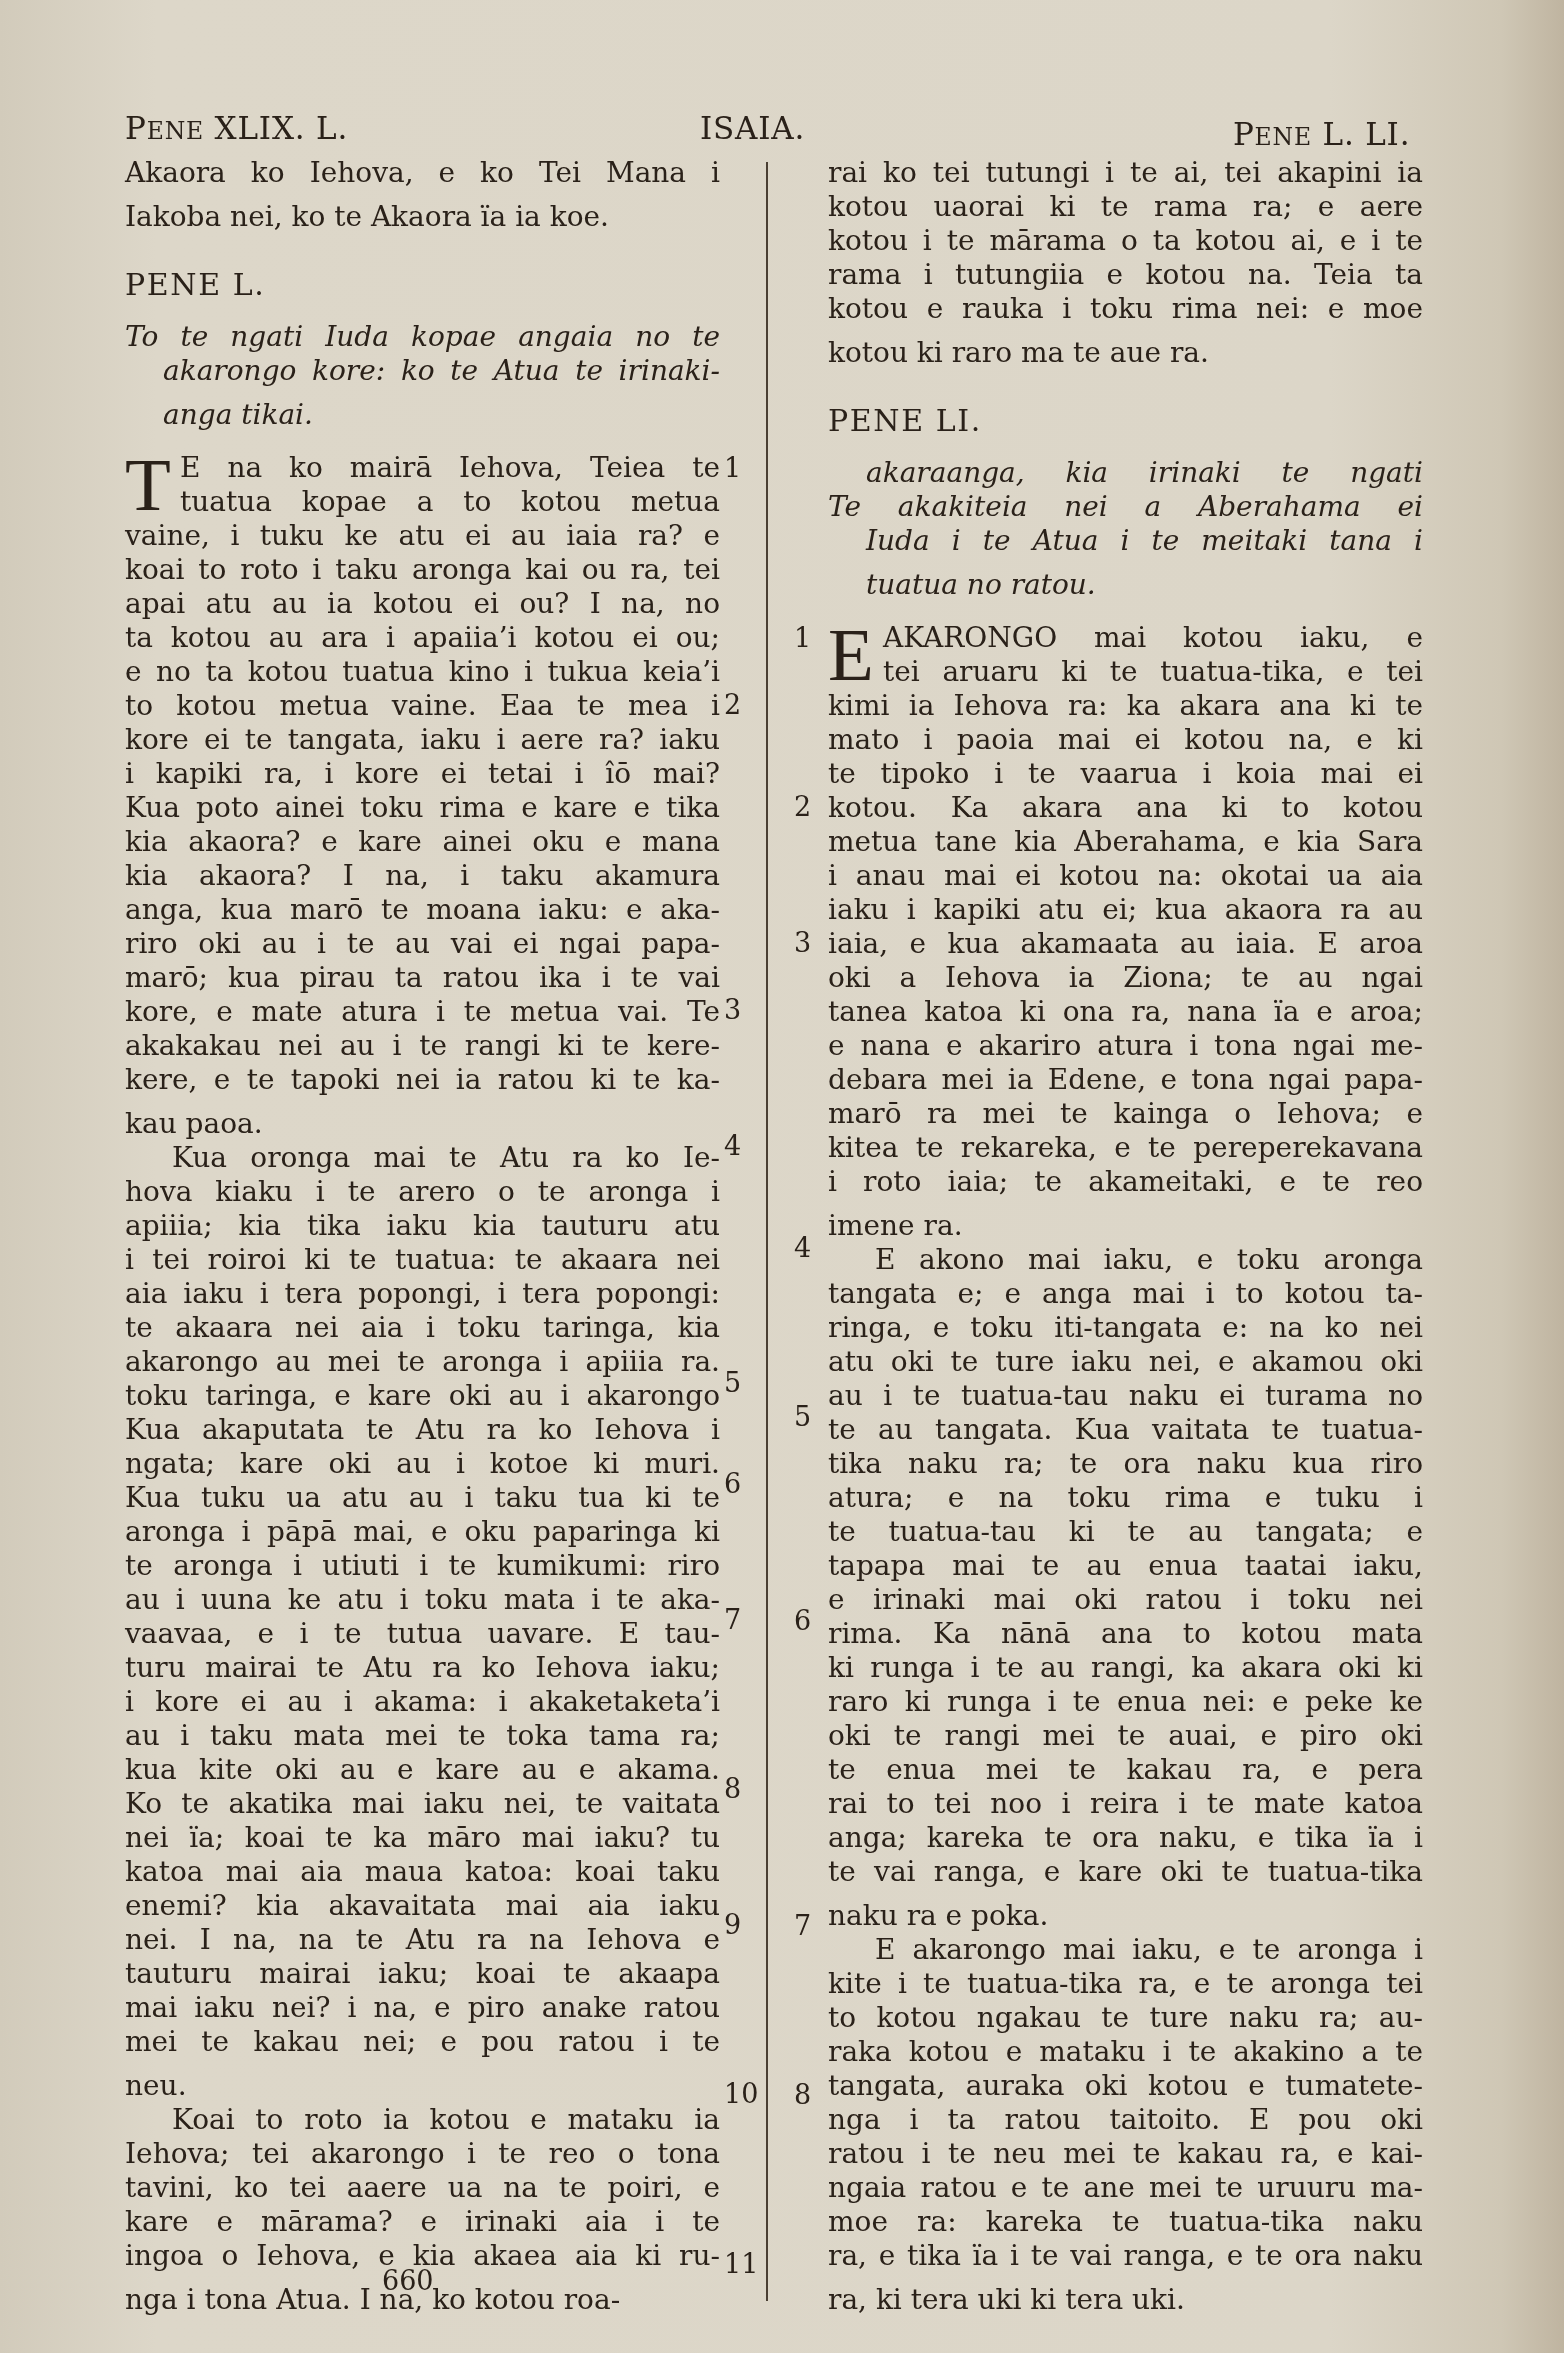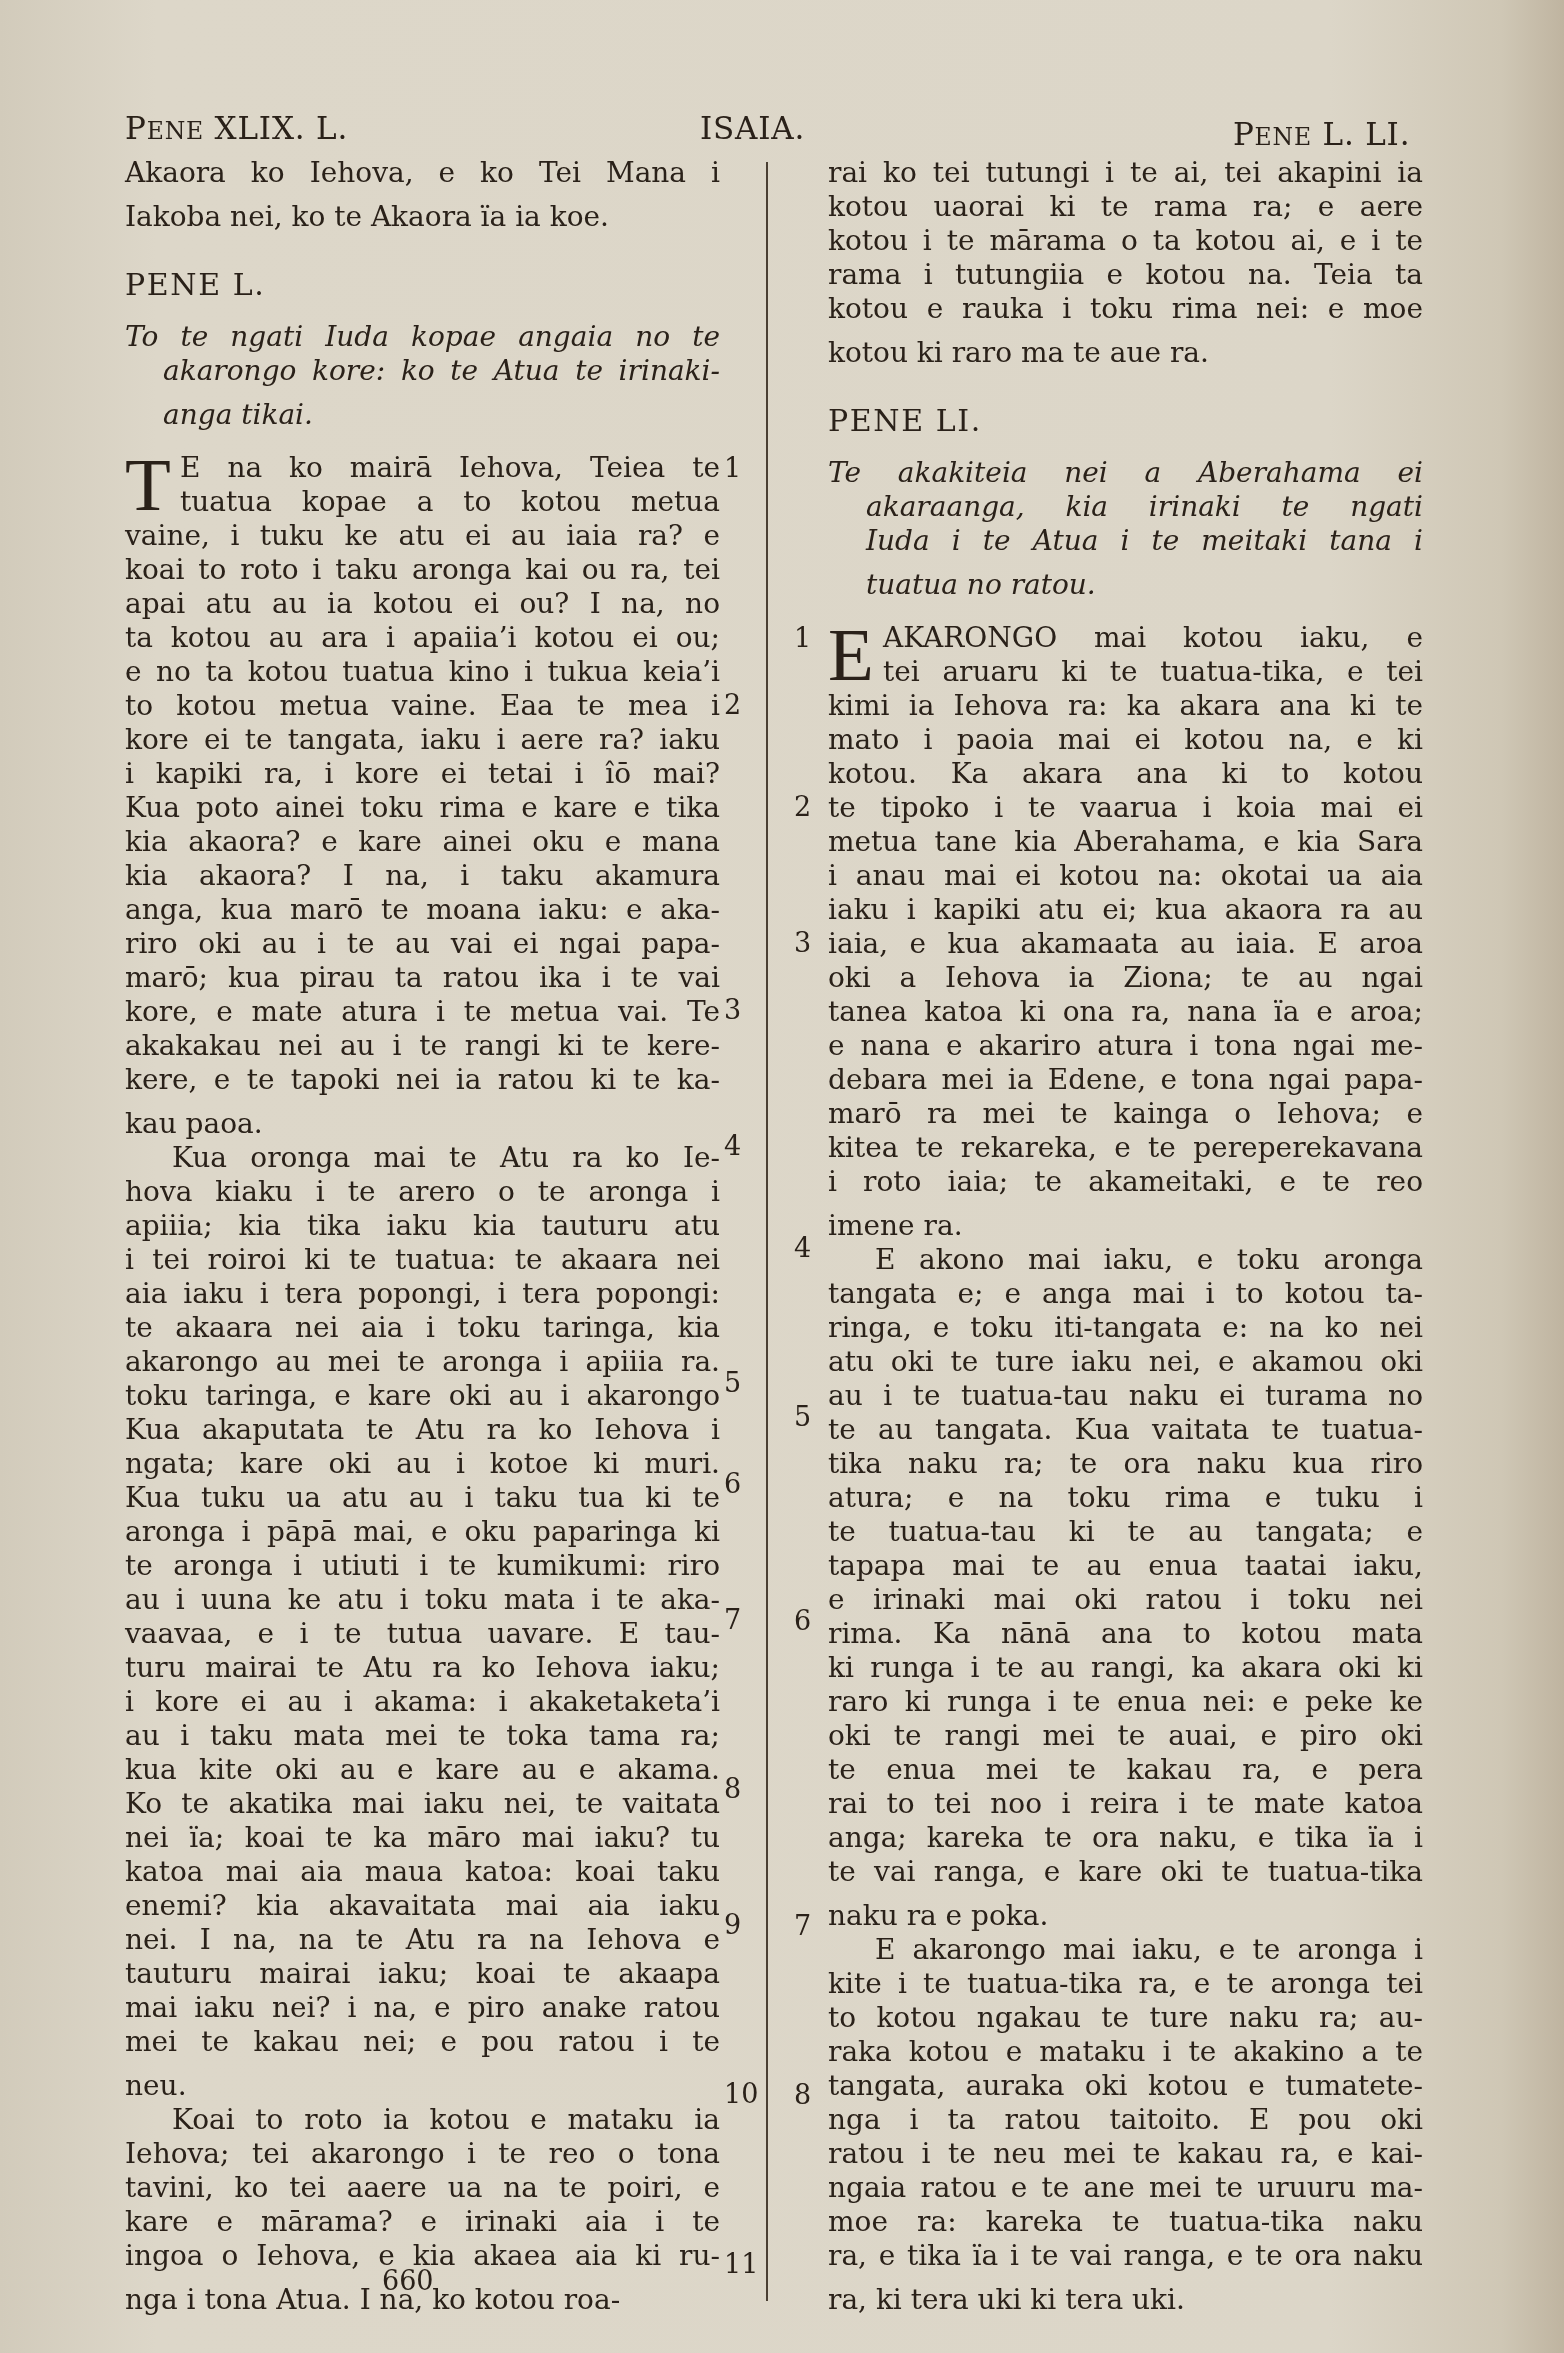--- a/index.html
+++ b/index.html
@@ -154,34 +154,34 @@
     <div>
       <span class="line">rai ko tei tutungi i te ai, tei akapini ia</span>
       <span class="line">kotou uaorai ki te rama ra; e aere</span>
       <span class="line">kotou i te mārama o ta kotou ai, e i te</span>
       <span class="line">rama i tutungiia e kotou na. Teia ta</span>
       <span class="line">kotou e rauka i toku rima nei: e moe</span>
       <span class="line last">kotou ki raro ma te aue ra.</span>
     </div>
     <div class="heading">PENE LI.</div>
     <div class="summary">
+      <span class="line">akaraanga, kia irinaki te ngati</span>
       <span class="line first">Te akakiteia nei a Aberahama ei</span>
-      <span class="line">akaraanga, kia irinaki te ngati</span>
       <span class="line">Iuda i te Atua i te meitaki tana i</span>
       <span class="line last">tuatua no ratou.</span>
     </div>
     <div class="spacer"></div>
     <div class="dropcap-wrap indent-cap" id="right-body">
       <span class="dropcap">E</span>
     <span class="line cap">AKARONGO mai kotou iaku, e</span>
         <span class="line cap">tei aruaru ki te tuatua-tika, e tei</span>
         <span class="line">kimi ia Iehova ra: ka akara ana ki te</span>
         <span class="line">mato i paoia mai ei kotou na, e ki</span>
+        <span class="line">te tipoko i te vaarua i koia mai ei</span>
         <span class="line">kotou. Ka akara ana ki to kotou</span>
-        <span class="line">te tipoko i te vaarua i koia mai ei</span>
         <span class="line">metua tane kia Aberahama, e kia Sara</span>
         <span class="line">i anau mai ei kotou na: okotai ua aia</span>
         <span class="line">iaku i kapiki atu ei; kua akaora ra au</span>
         <span class="line">iaia, e kua akamaata au iaia. E aroa</span>
         <span class="line">oki a Iehova ia Ziona; te au ngai</span>
         <span class="line">tanea katoa ki ona ra, nana ïa e aroa;</span>
         <span class="line">e nana e akariro atura i tona ngai me-</span>
         <span class="line">debara mei ia Edene, e tona ngai papa-</span>
         <span class="line">marō ra mei te kainga o Iehova; e</span>
         <span class="line">kitea te rekareka, e te pereperekavana</span>

